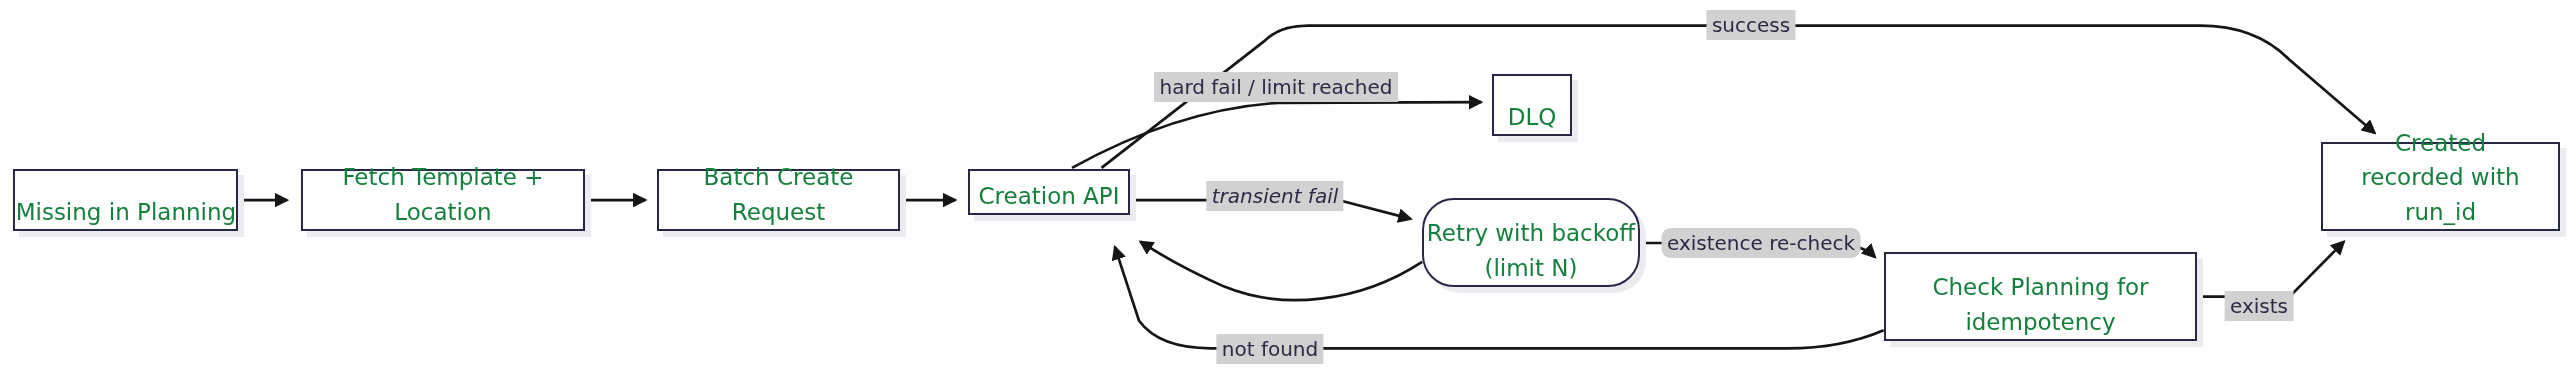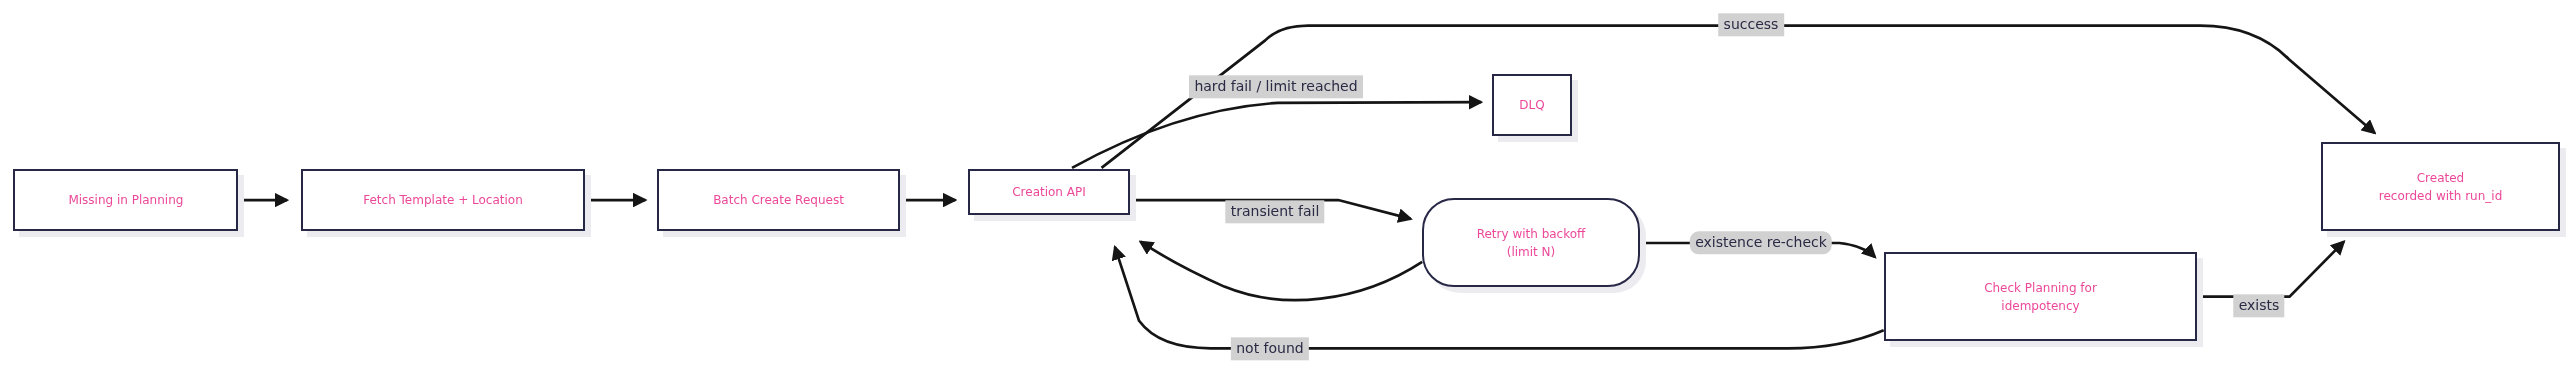--- a/index.html
+++ b/index.html
@@ -12,34 +12,34 @@
     overflow: hidden;
   }
   #edges { position: absolute; left: 0; top: 0; width: 2576px; height: 376px; }
   .node {
     position: absolute;
     box-sizing: border-box;
     background: #ffffff;
     border: 2.3px solid #272746;
     box-shadow: 6px 6px 0 0 #ececf0;
     display: flex;
-    align-items: center;
+    align-items: flex-end;
     justify-content: center;
     text-align: center;
-    color: #ec4899;
-    font-size: 12px;
+    color: #15803d;
+    font-size: 23px;
     line-height: 1.5;
   }
   .node span { white-space: pre-line; }
   .edge-label {
     position: absolute;
     transform: translate(-50%, -50%);
     background: #d1d1d1;
     color: #2a2a45;
-    font-size: 14px;
+    font-size: 20px;
     line-height: 1.1;
     padding: 4px 5.4px;
     white-space: nowrap;
   }
 </style>
 </head>
 <body>
 
 <div id="canvas">
 
@@ -105,21 +105,21 @@
 
   <div class="node" style="left:2321px; top:142px; width:239px; height:89px;">
     <span>Created
 recorded with run_id</span>
   </div>
 
   <div class="edge-label" style="left:1751px; top:25px;">success</div>
 
   <div class="edge-label" style="left:1276px; top:87px;">hard fail / limit reached</div>
 
-  <div class="edge-label" style="left:1275px; top:212px;">transient fail</div>
+  <div class="edge-label" style="left:1275px; top:196px;font-style:italic;">transient fail</div>
 
   <div class="edge-label" style="left:1761px; top:243px;border-radius:9px;">existence re-check</div>
 
   <div class="edge-label" style="left:2259px; top:306px;">exists</div>
 
   <div class="edge-label" style="left:1270px; top:349px;">not found</div>
 
 </div>
 
 

